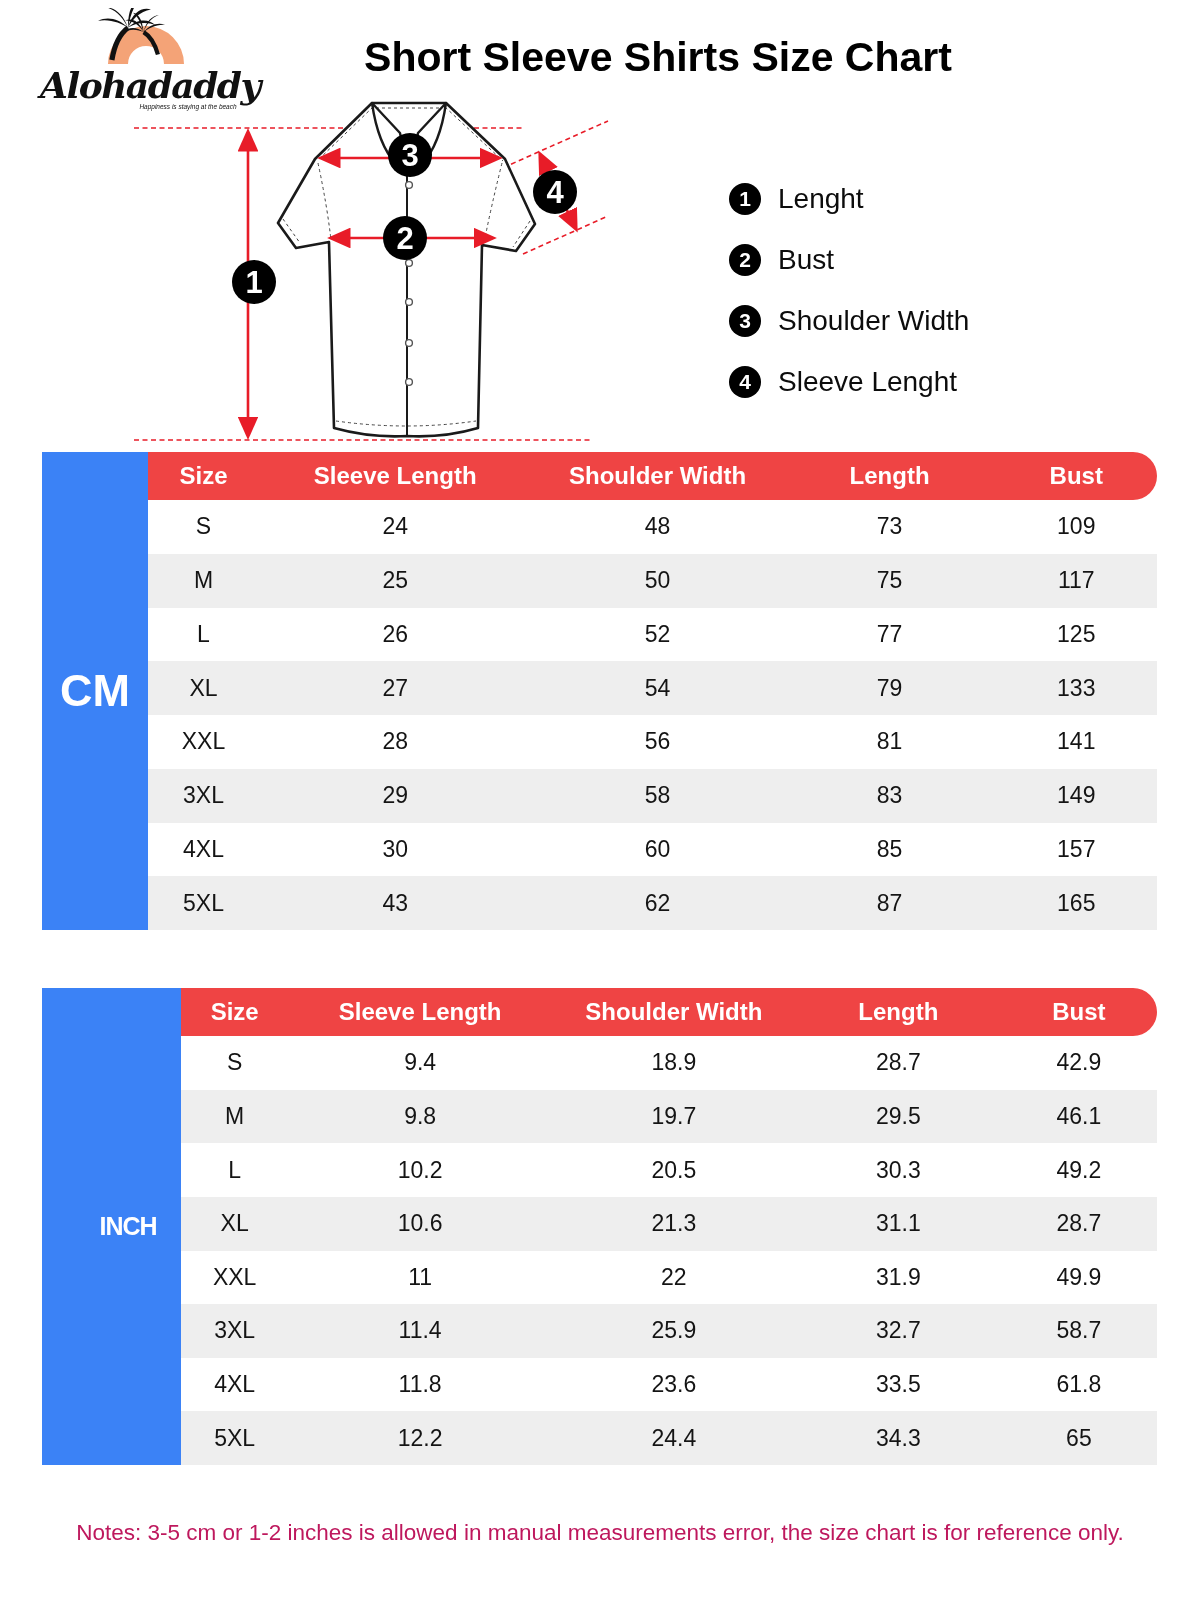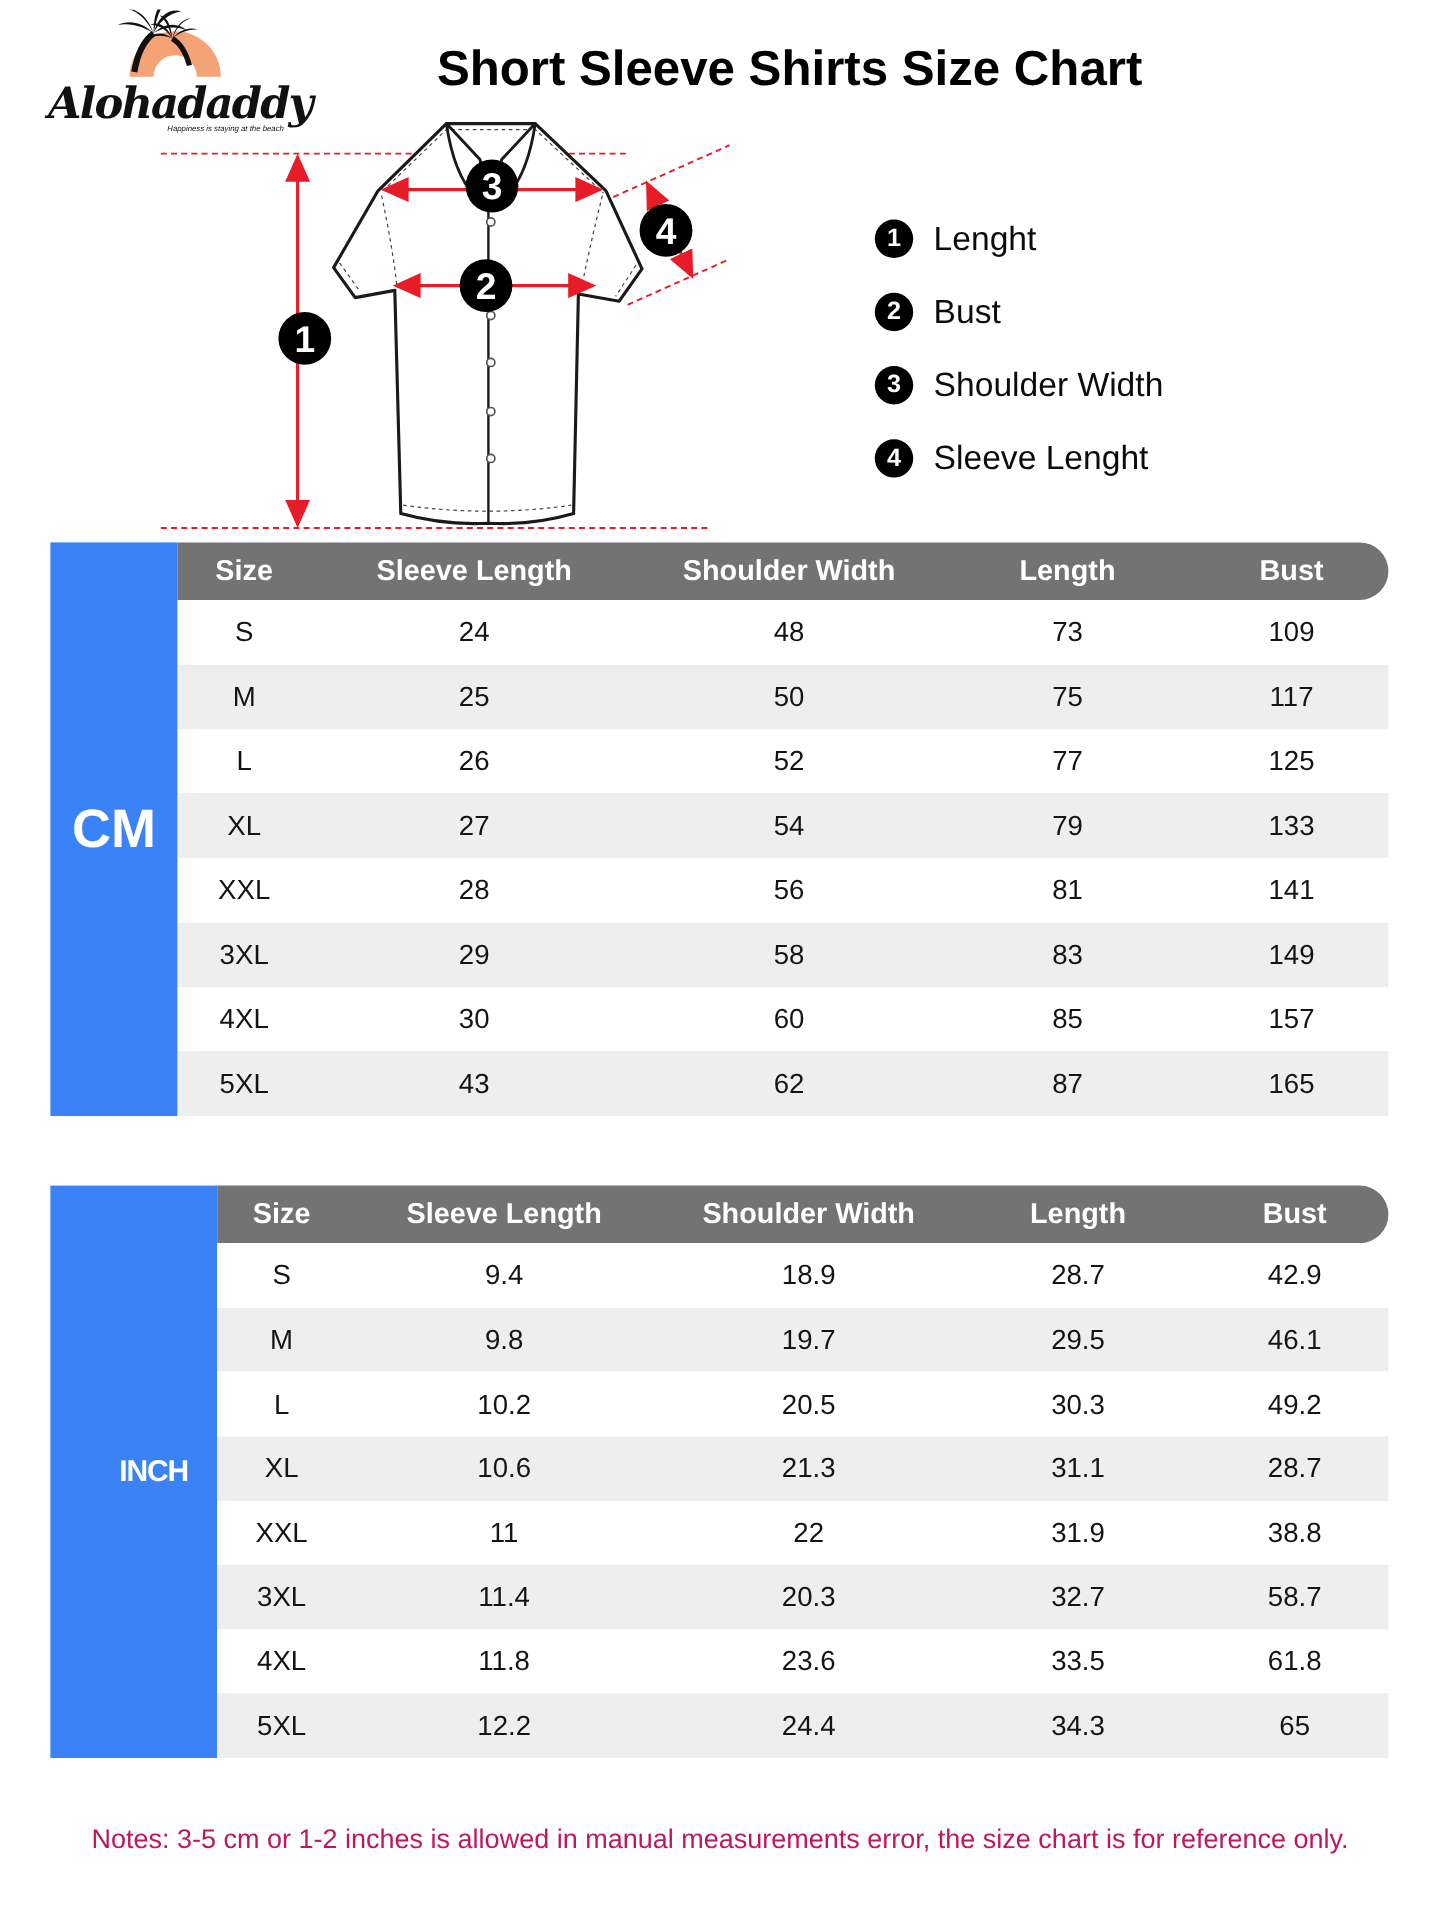--- a/index.html
+++ b/index.html
@@ -27,21 +27,21 @@
   .size-table.cm{top:452px;height:478px;}
   .size-table.inch{top:988px;height:477px;}
   .unit-label{
     width:106px;flex:0 0 106px;background:#3b82f6;color:#fff;display:flex;
     align-items:center;justify-content:center;font-weight:bold;
   }
   .cm .unit-label{font-size:45px;}
   .inch .unit-label{font-size:25px;letter-spacing:-1px;padding-left:33px;}
   .table-content{flex:1;display:flex;flex-direction:column;min-width:0;}
   .thead{
-    height:48px;flex:0 0 48px;background:#737373;border-radius:0 26px 26px 0;
+    height:48px;flex:0 0 48px;background:#ef4444;border-radius:0 26px 26px 0;
     display:flex;align-items:center;color:#fff;font-weight:bold;font-size:24px;
   }
   .tbody{flex:1;display:flex;flex-direction:column;}
   .tr{flex:1;display:flex;align-items:center;font-size:23px;color:#141414;background:#fff;}
   .tr.alt{background:#eeeeee;}
   .cell{text-align:center;}
   .cell:nth-child(1){width:11%;}
   .cell:nth-child(2){width:27%;}
   .cell:nth-child(3){width:25%;}
   .cell:nth-child(4){width:21%;}
@@ -271,26 +271,26 @@
           <div class="cell">10.6</div>
           <div class="cell">21.3</div>
           <div class="cell">31.1</div>
           <div class="cell">28.7</div>
         </div>
         <div class="tr">
           <div class="cell">XXL</div>
           <div class="cell">11</div>
           <div class="cell">22</div>
           <div class="cell">31.9</div>
-          <div class="cell">38.8</div>
+          <div class="cell">49.9</div>
         </div>
         <div class="tr alt">
           <div class="cell">3XL</div>
           <div class="cell">11.4</div>
-          <div class="cell">20.3</div>
+          <div class="cell">25.9</div>
           <div class="cell">32.7</div>
           <div class="cell">58.7</div>
         </div>
         <div class="tr">
           <div class="cell">4XL</div>
           <div class="cell">11.8</div>
           <div class="cell">23.6</div>
           <div class="cell">33.5</div>
           <div class="cell">61.8</div>
         </div>

